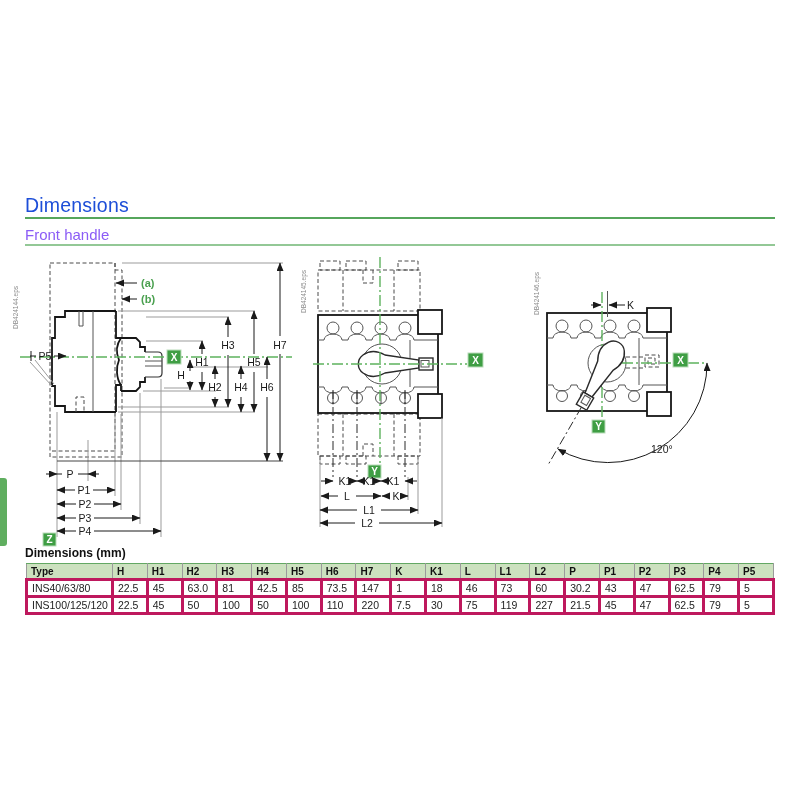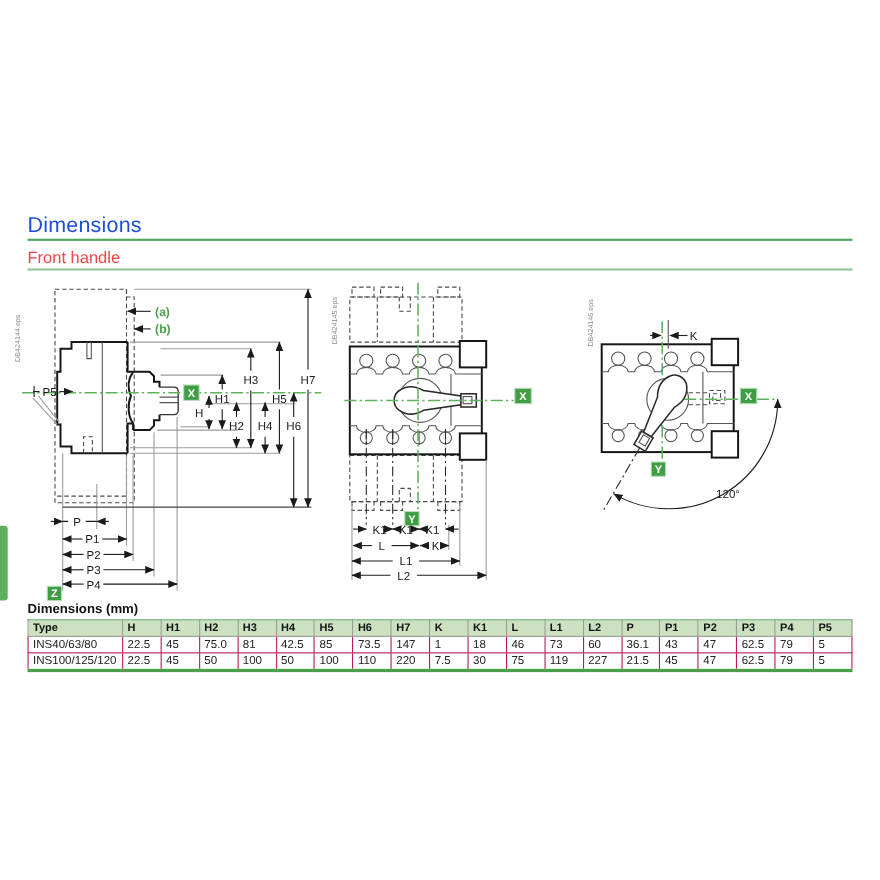--- a/index.html
+++ b/index.html
@@ -1,32 +1,32 @@
 <!DOCTYPE html>
 <html><head>
 <meta charset="utf-8">
 <style>
   html,body{margin:0;padding:0;background:#ffffff;}
   .page{position:relative;width:800px;height:800px;background:#fff;overflow:hidden;
         font-family:"Liberation Sans",sans-serif;}
   .abs{position:absolute;}
   .h1{left:25px;top:194px;font-size:19.5px;color:#1d4ed8;letter-spacing:.2px;}
   .rule1{left:25px;top:217px;width:750px;height:2px;background:#56a65c;}
-  .h2{left:25px;top:226px;font-size:15px;color:#ef4444;}
+  .h2{left:25px;top:226px;font-size:15px;color:#8b5cf6;}
   .rule2{left:25px;top:244px;width:750px;height:2px;background:#93c896;}
   .notes{left:545px;top:495px;font-size:10.5px;color:#3a3a3a;line-height:13px;}
   .notes .tag{color:#3f9e44;font-weight:bold;}
   .tablewrap{left:25px;top:546px;width:718px;}
   .tabletitle{font-size:12px;font-weight:bold;color:#111;margin:0 0 3px 0;}
   table.dim{border-collapse:collapse;width:750px;table-layout:fixed;
             font-family:"Liberation Sans",sans-serif;border-bottom:3px solid #4c9e4c;}
   table.dim th{background:#cce1bf;font-size:10px;font-weight:bold;text-align:left;
             padding:1px 4px;border:1px solid #9a9a9a;border-top:1px solid #63a863;height:12px;color:#111;}
   table.dim td{font-size:10.5px;color:#222;background:#fff;padding:1px 4px;
-            border:1px solid #be185d;height:12px;white-space:nowrap;overflow:hidden;}
+            border:3px solid #be185d;height:12px;white-space:nowrap;overflow:hidden;}
   table.dim col.type{width:86px;}
   
   .hv{stroke:#161616;stroke-width:1.8;fill:none;stroke-linejoin:miter;}
   .hvf{stroke:#161616;stroke-width:1.8;fill:#fff;}
   .md{stroke:#333;stroke-width:1.2;fill:none;}
   .tn{stroke:#555;stroke-width:1;fill:none;}
   .gry{stroke:#9b9b9b;stroke-width:1;fill:none;}
   .drk{stroke:#444;stroke-width:1;fill:none;}
   .dsh{stroke:#4a4a4a;stroke-width:1;fill:none;stroke-dasharray:4 2.5;}
   .dd{stroke:#2a2a2a;stroke-width:1;fill:none;stroke-dasharray:9 3 2 3;}
@@ -344,32 +344,32 @@
             <th>P3</th>
             <th>P4</th>
             <th>P5</th>
           </tr>
         </thead>
       <tbody id="dim-tbody">
           <tr>
             <td>INS40/63/80</td>
             <td>22.5</td>
             <td>45</td>
-            <td>75.0</td>
+            <td>63.0</td>
             <td>81</td>
             <td>42.5</td>
             <td>85</td>
             <td>73.5</td>
             <td>147</td>
             <td>1</td>
             <td>18</td>
             <td>46</td>
             <td>73</td>
             <td>60</td>
-            <td>36.1</td>
+            <td>30.2</td>
             <td>43</td>
             <td>47</td>
             <td>62.5</td>
             <td>79</td>
             <td>5</td>
           </tr>
           <tr>
             <td>INS100/125/120</td>
             <td>22.5</td>
             <td>45</td>

